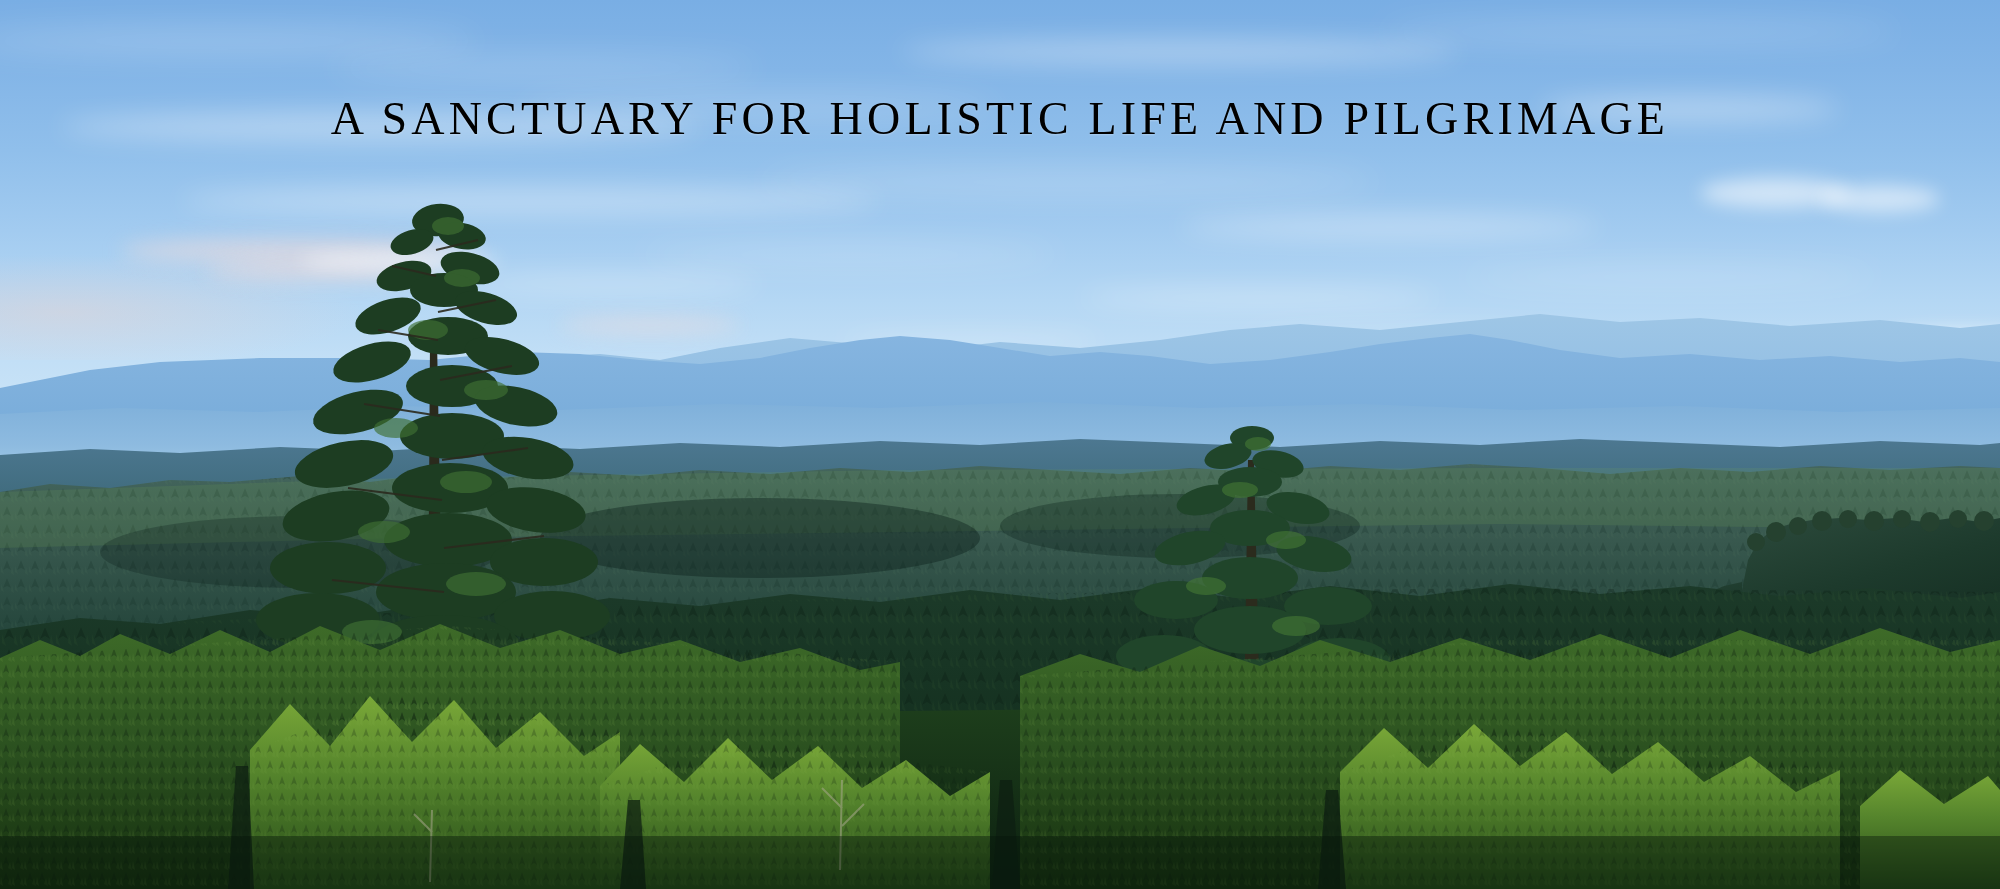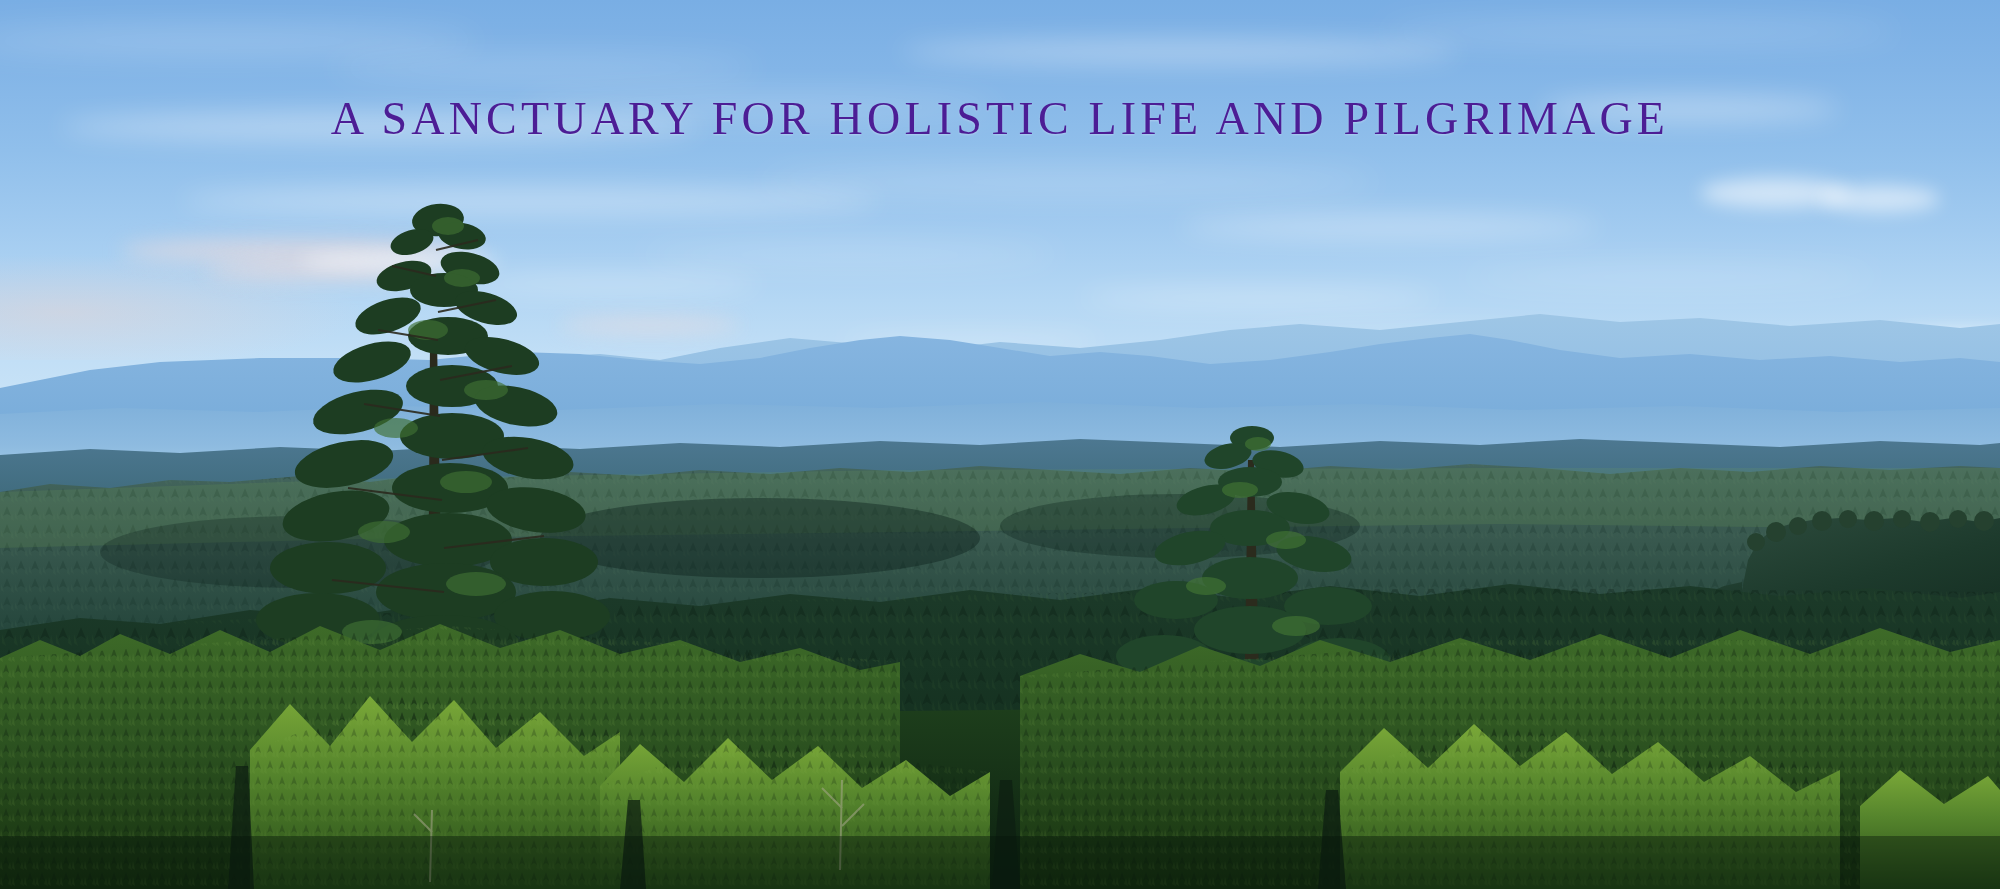--- a/index.html
+++ b/index.html
@@ -90,21 +90,21 @@
   
   .headline {
     position: absolute;
     left: 0;
     top: 96px;
     width: 2000px;
     text-align: center;
     font-size: 46px;
     line-height: 1.0;
     letter-spacing: 4.2px;
-    color: #4c1d95;
+    color: #000000;
     font-weight: 400;
     white-space: nowrap;
     text-shadow: 0 1px 2px rgba(255,255,255,0.28);
     pointer-events: none;
     user-select: none;
   }
 </style>
 </head>
 <body>
 

